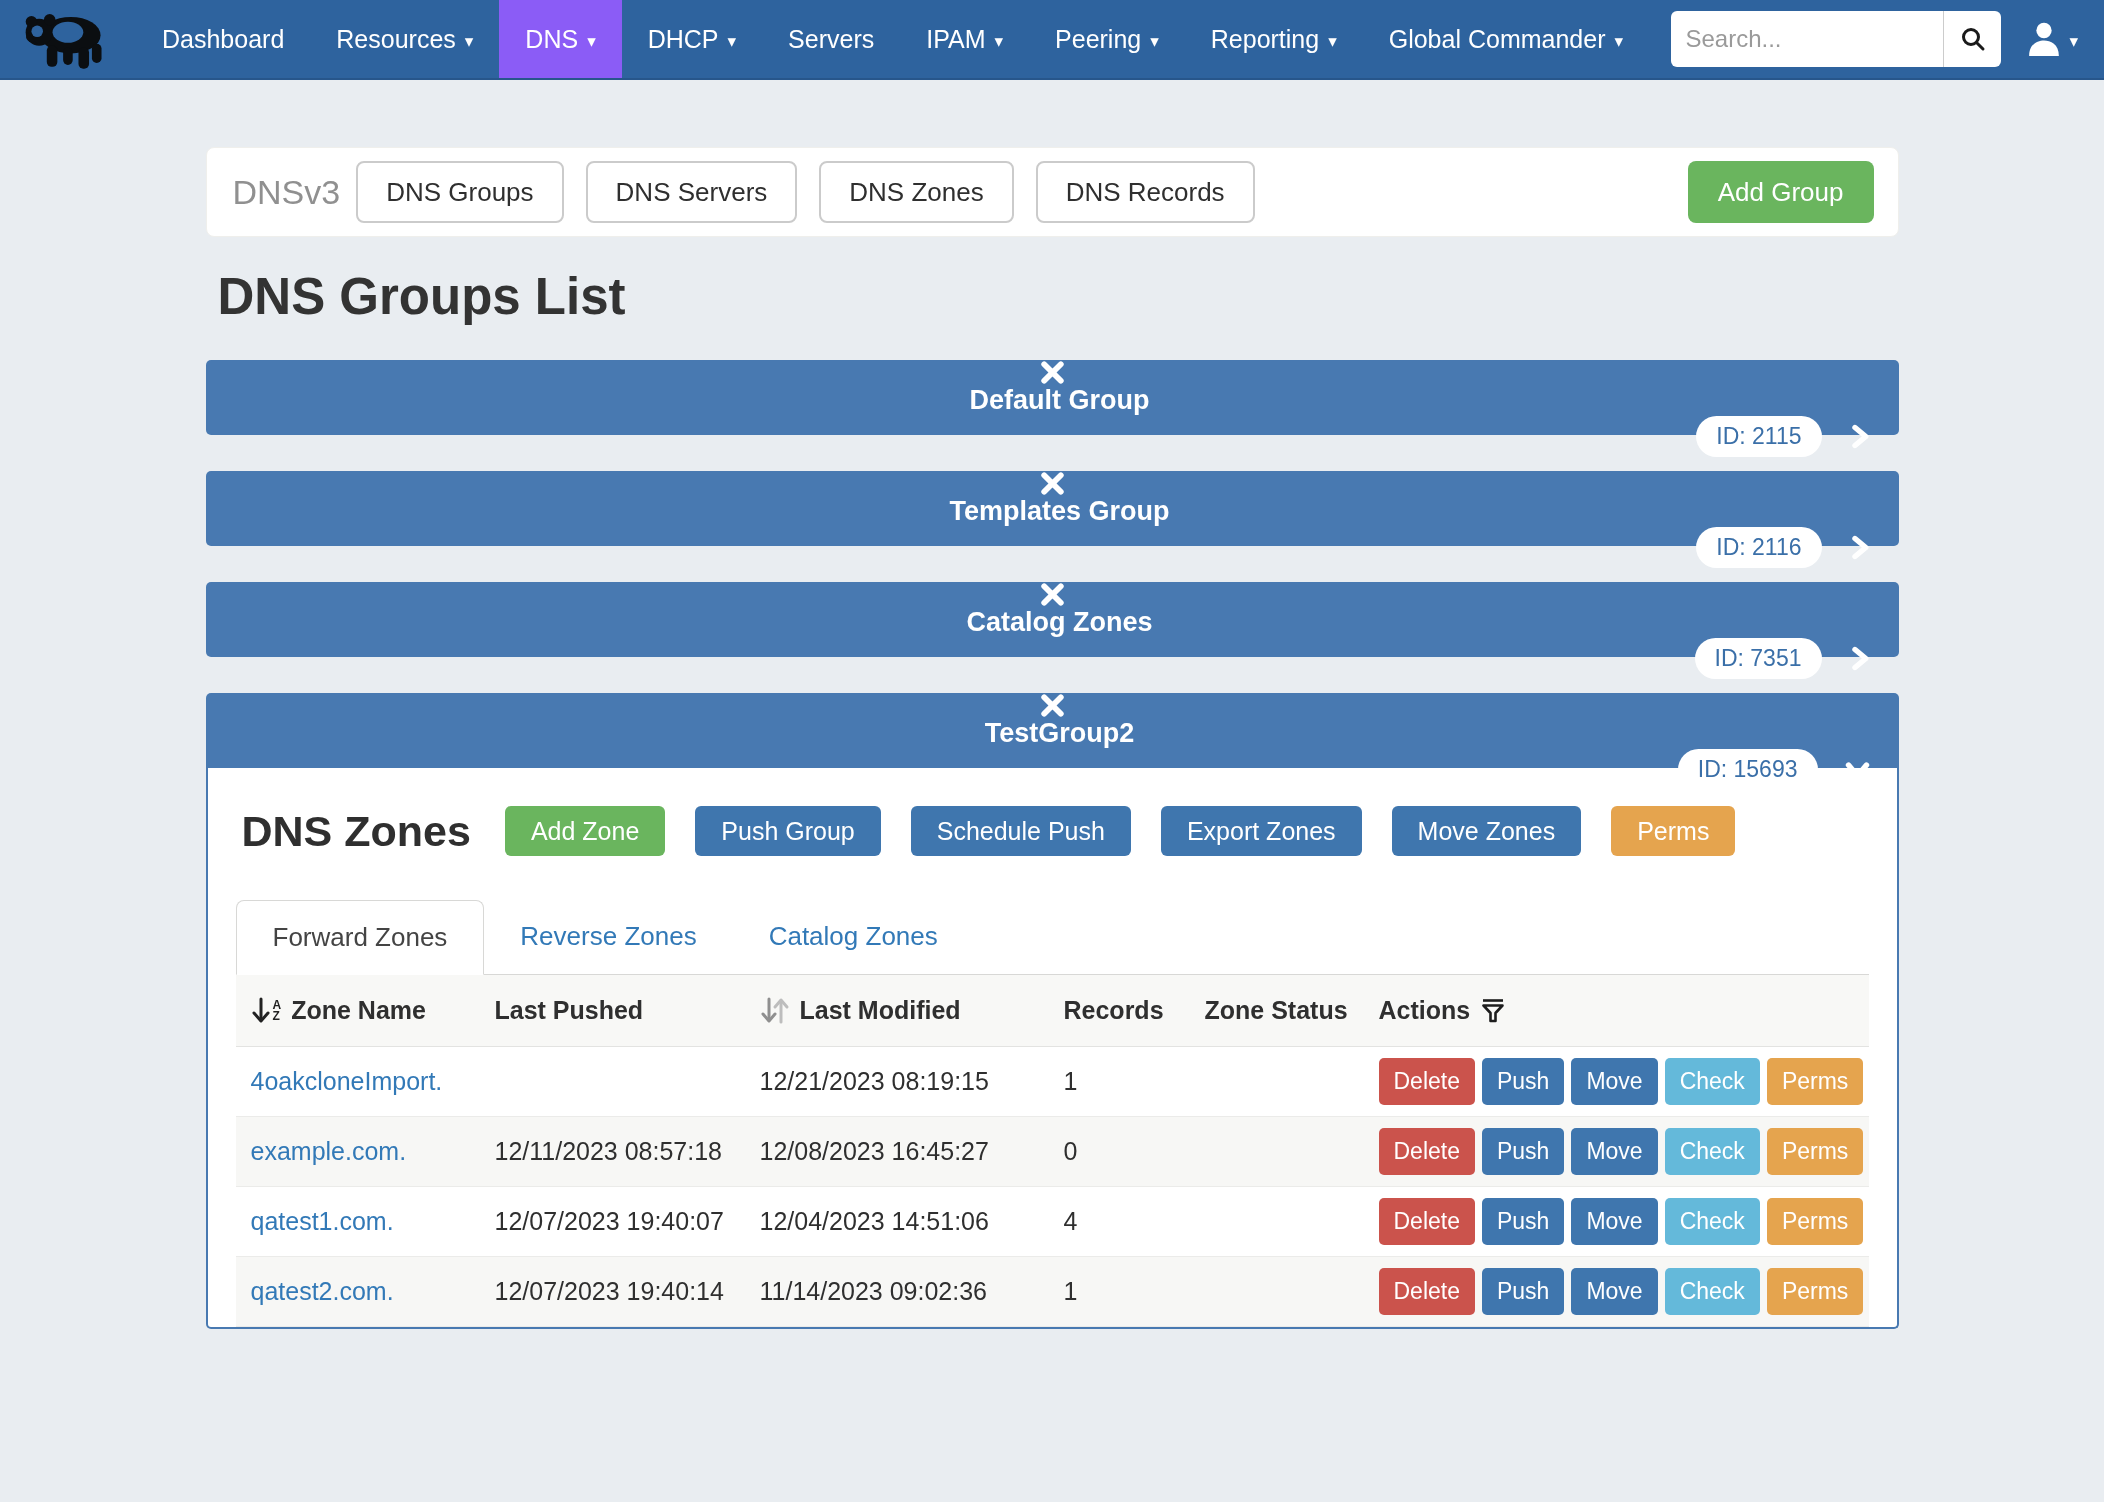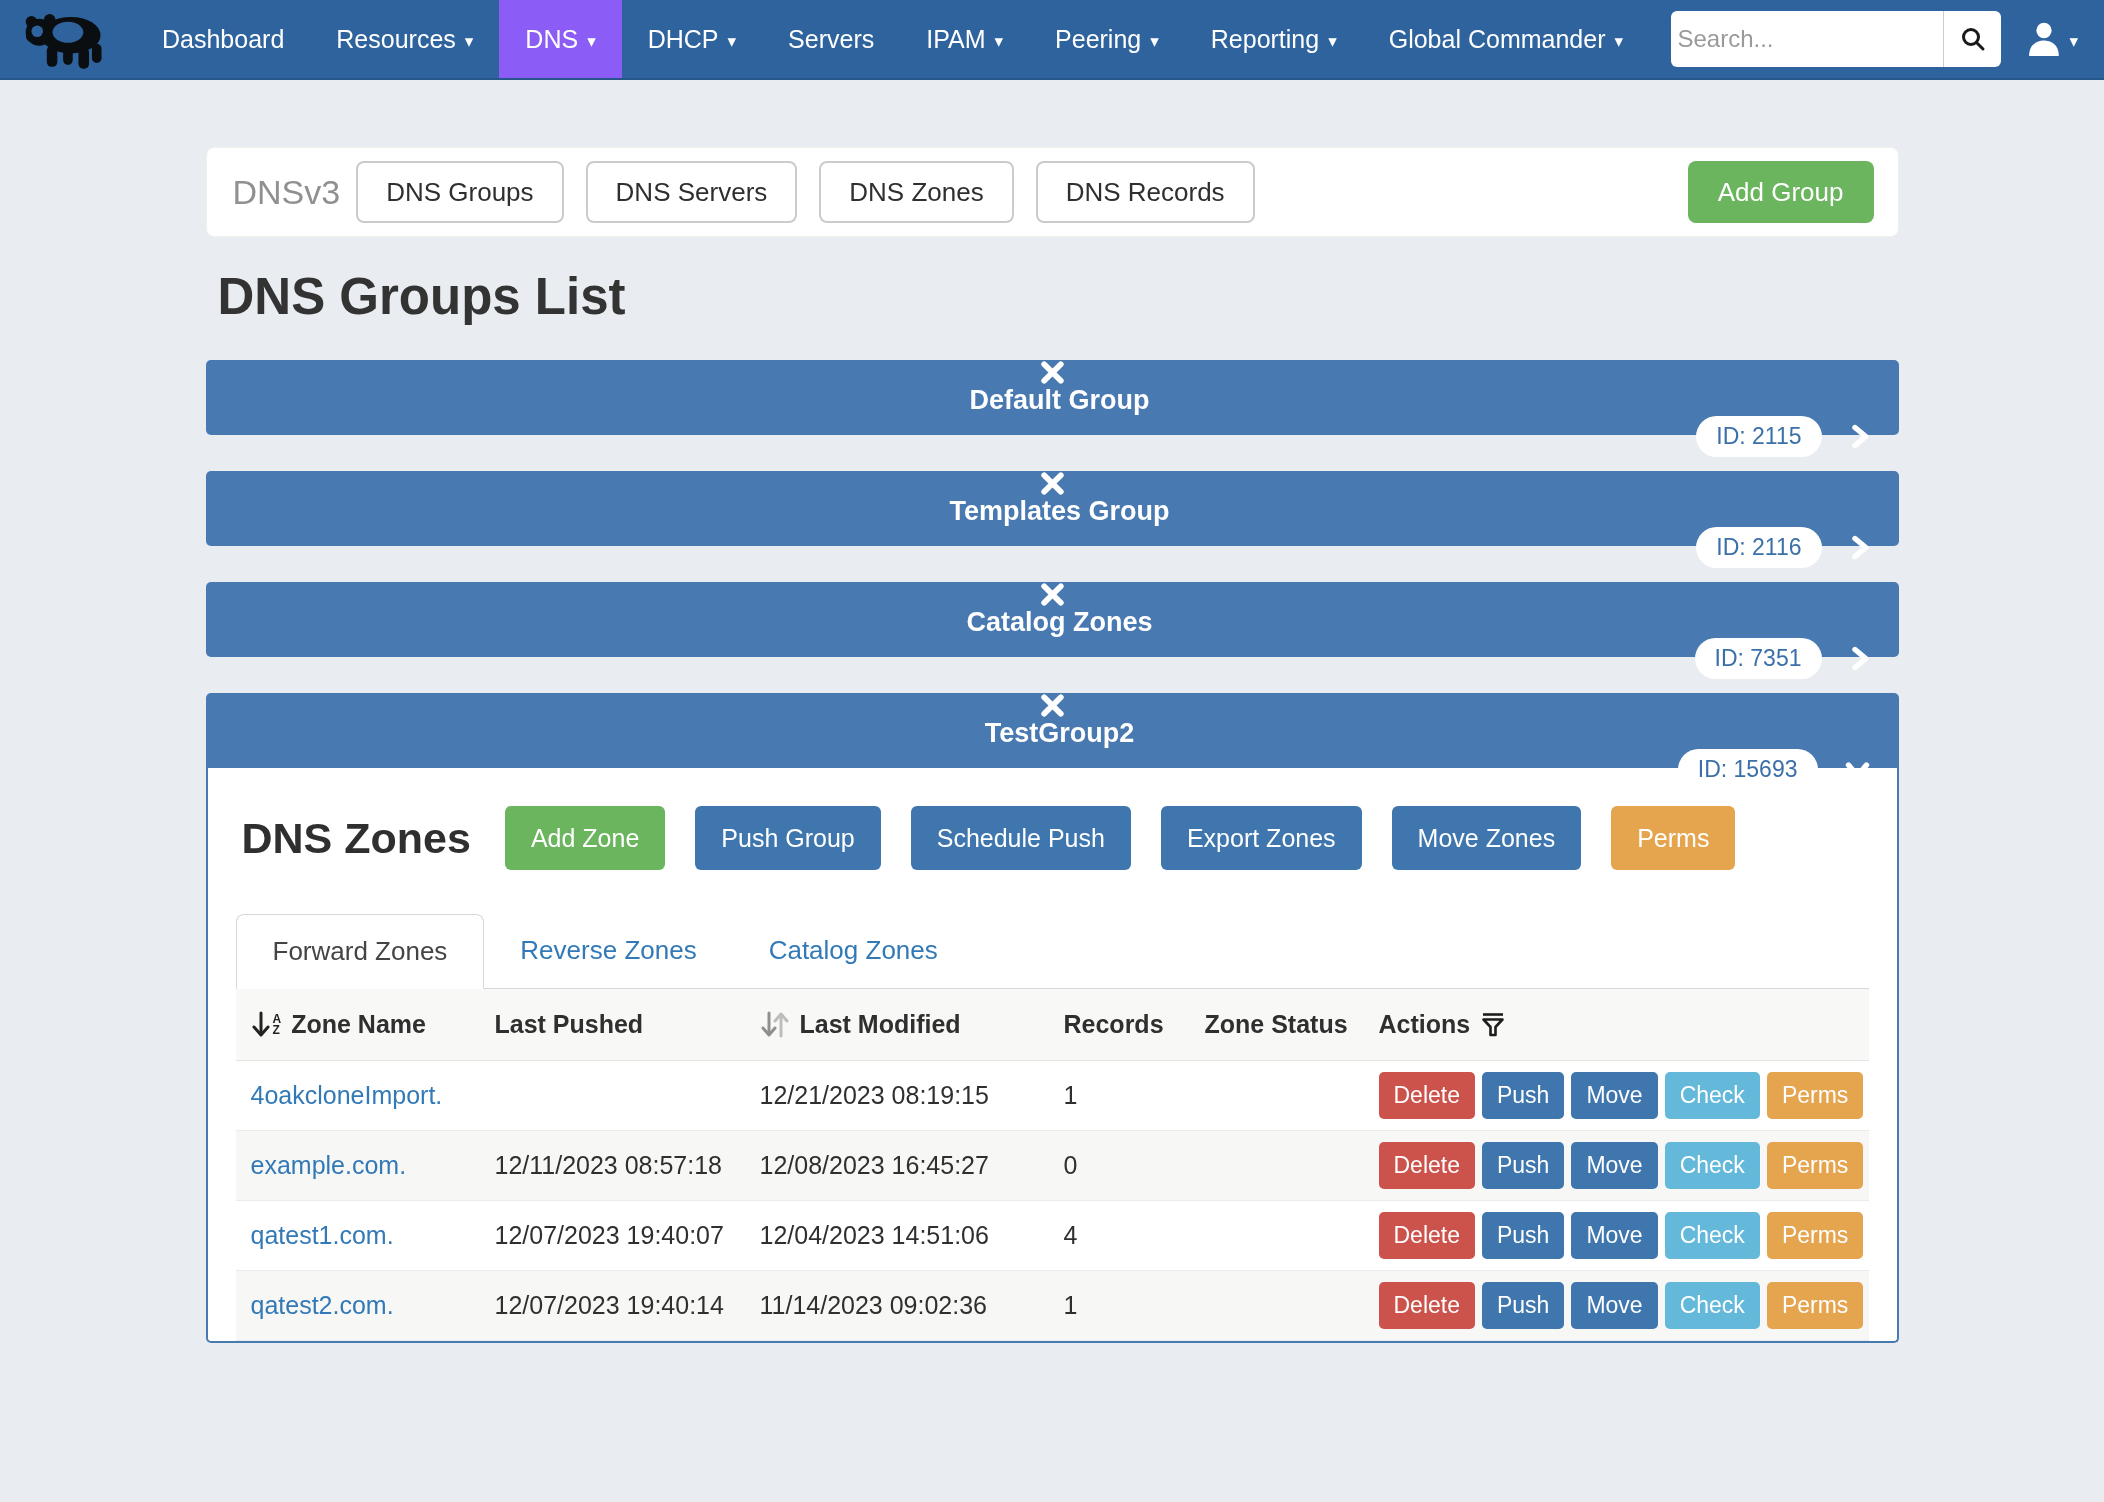--- a/index.html
+++ b/index.html
@@ -20,21 +20,21 @@
   .nav-items { display:flex; align-items:stretch; }
   .nav-item {
     display:flex; align-items:center; gap:9px; padding:0 26px;
     color:#ffffff; font-size:25px; cursor:pointer; white-space:nowrap;
   }
   .nav-item.active { background:#8b5cf6; }
   .nav-caret { font-size:17px; line-height:1; margin-top:4px; }
   .nav-right { margin-left:auto; display:flex; align-items:center; padding-right:26px; }
   .search-group { display:flex; height:56px; border-radius:6px; overflow:hidden; }
   .search-input {
-    width:272px; height:56px; border:none; outline:none; padding:0 6px;
+    width:272px; height:56px; border:none; outline:none; padding:0 14px;
     font-size:24px; font-family:inherit; color:#333;
   }
   .search-input::placeholder { color:#9a9a9a; }
   .search-btn {
     width:58px; height:56px; background:#ffffff; border:none; border-left:1px solid #cccccc;
     display:flex; align-items:center; justify-content:center; cursor:pointer;
   }
   .user-wrap { display:flex; align-items:center; gap:8px; margin-left:26px; cursor:pointer; }
 
   
@@ -81,21 +81,21 @@
   }
   .group-panel {
     background:#ffffff; border:2px solid #4879b1; border-top:none;
     border-radius:0 0 5px 5px; padding:38px 28px 0 28px; min-height:560px;
   }
 
   
   .zones-header { display:flex; align-items:center; }
   .zones-title { font-size:43px; font-weight:bold; color:#2f2f2f; margin:0 34px 0 6px; }
   .zones-buttons { display:flex; gap:30px; align-items:center; }
-  .zones-buttons .btn { height:64px; padding:0 26px; font-size:25px; }
+  .zones-buttons .btn { height:50px; padding:0 26px; font-size:25px; }
 
   .tabs { margin-top:44px; display:flex; border-bottom:1px solid #d8d8d6; }
   .tab { font-size:26px; padding:21px 36px; color:#3279b7; cursor:pointer;text-align:center; }
   .tab.active {
     color:#444; background:#fff; border:1px solid #d8d8d6; border-bottom:1px solid #ffffff;
     margin-bottom:-1px; border-radius:8px 8px 0 0;
   }
 
   
   .table { width:100%; }

